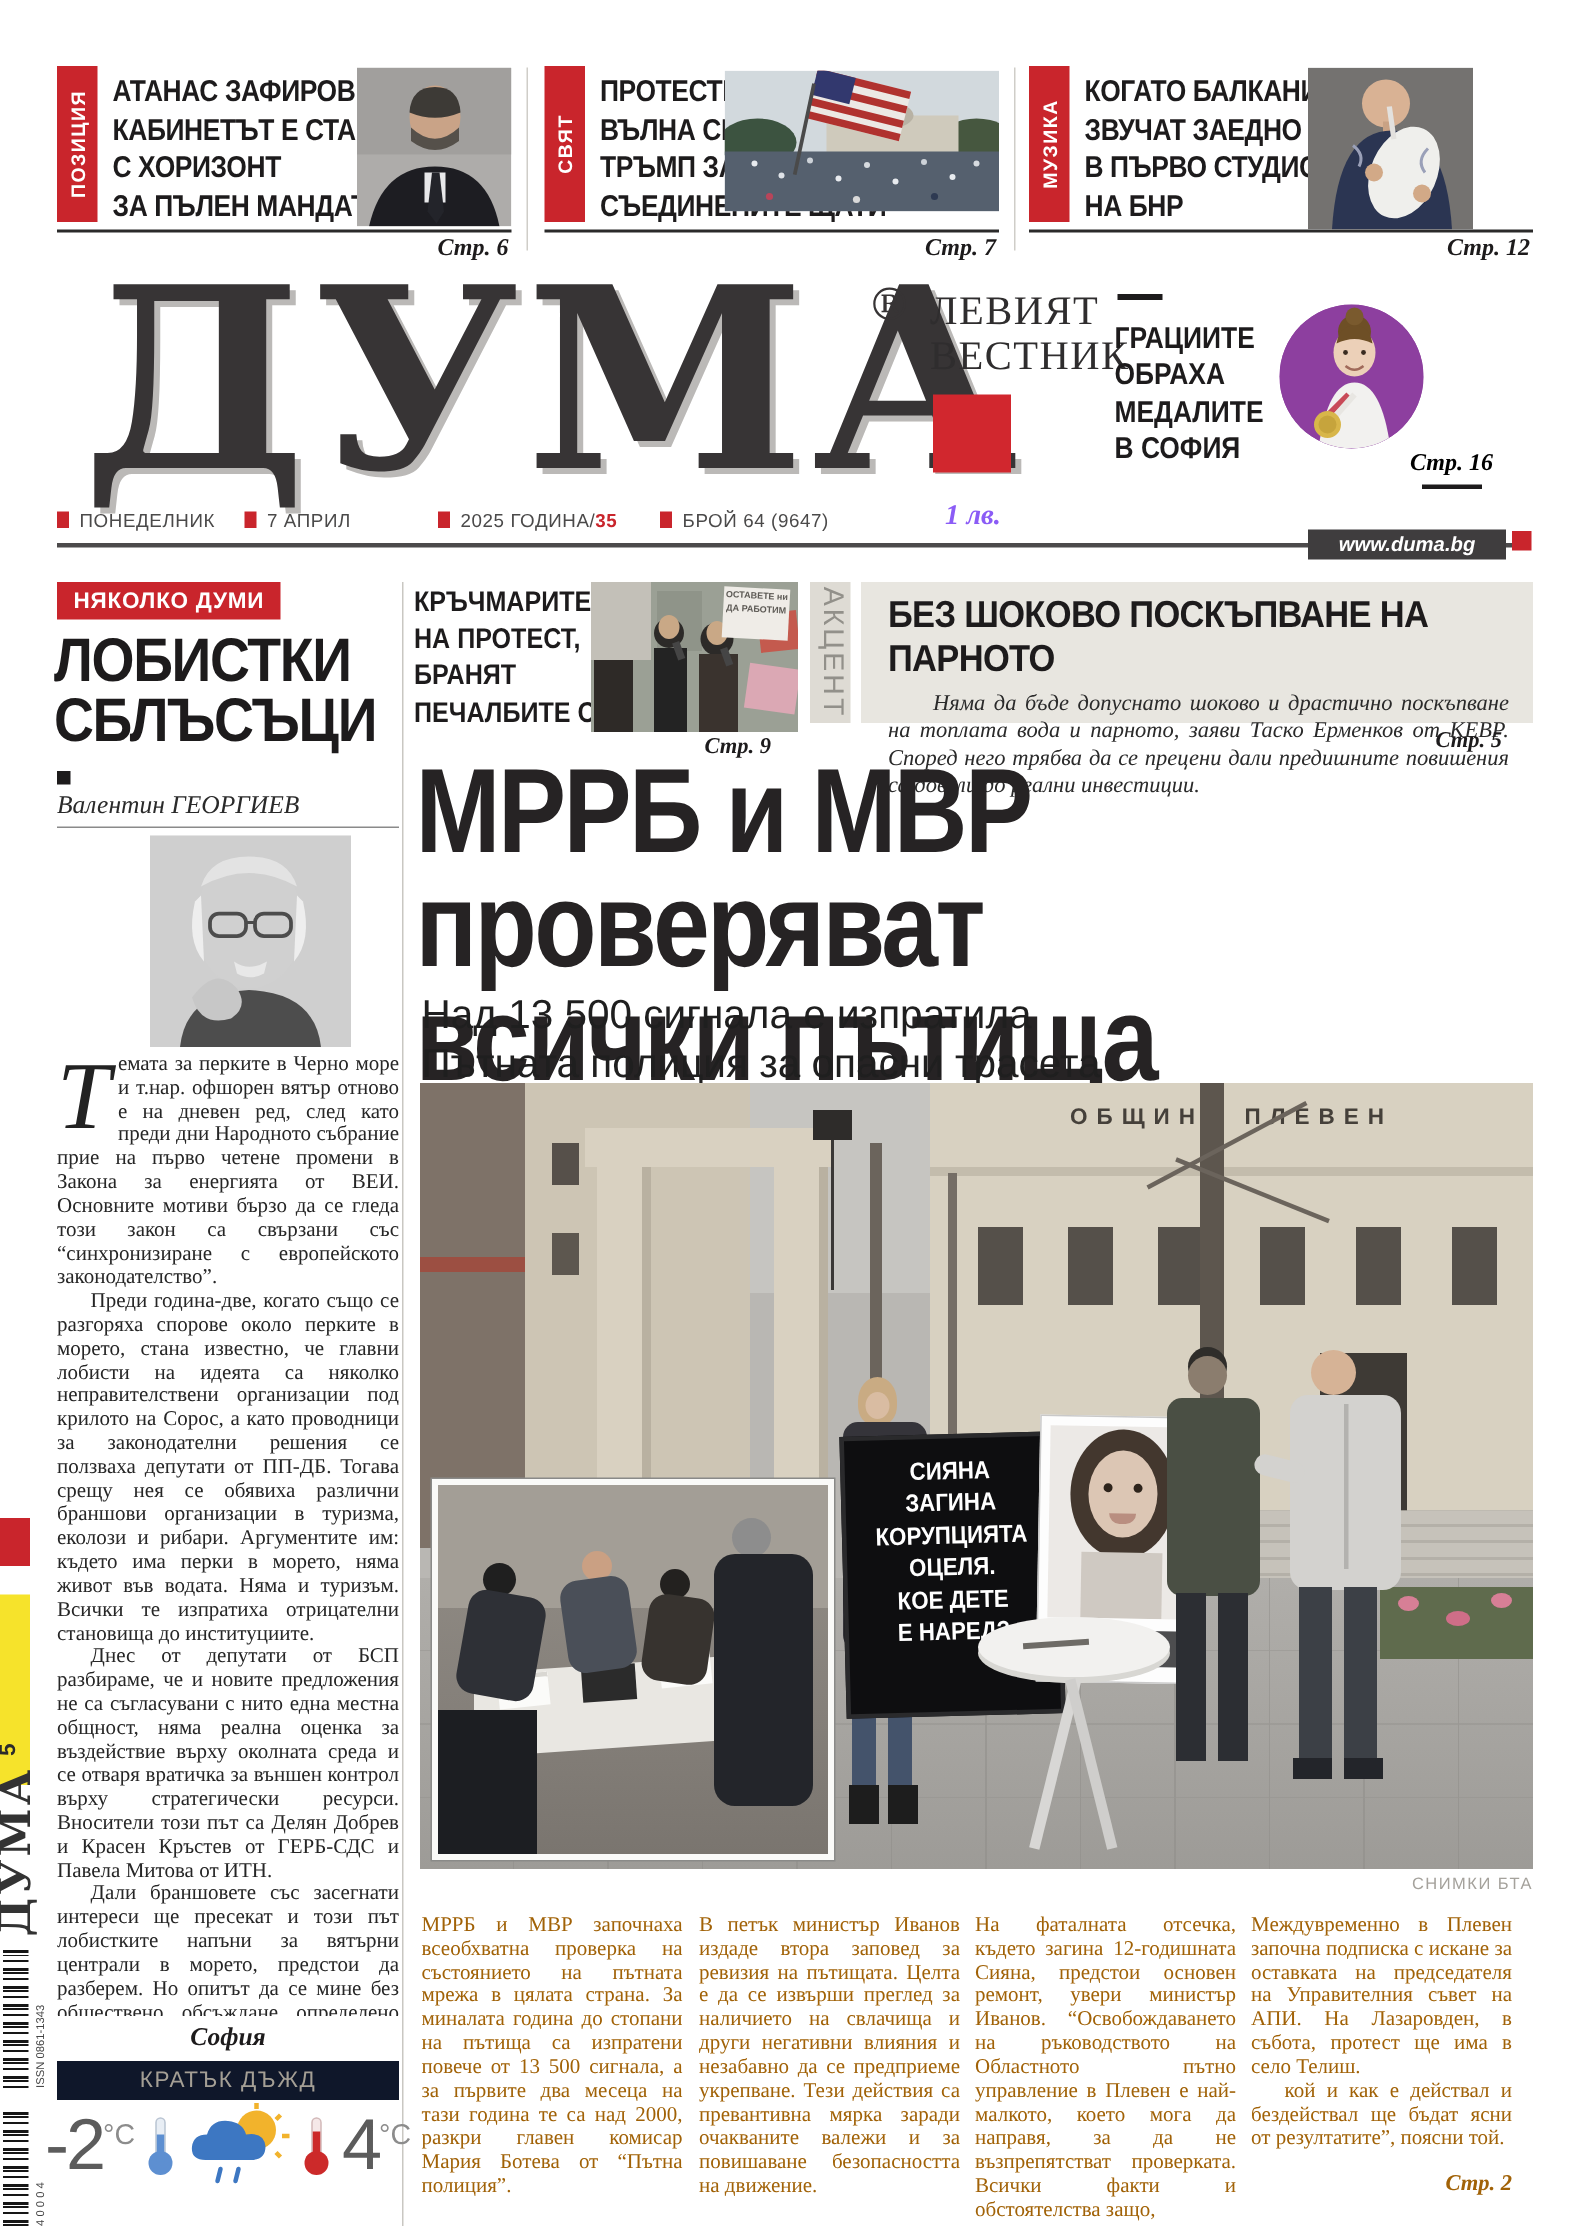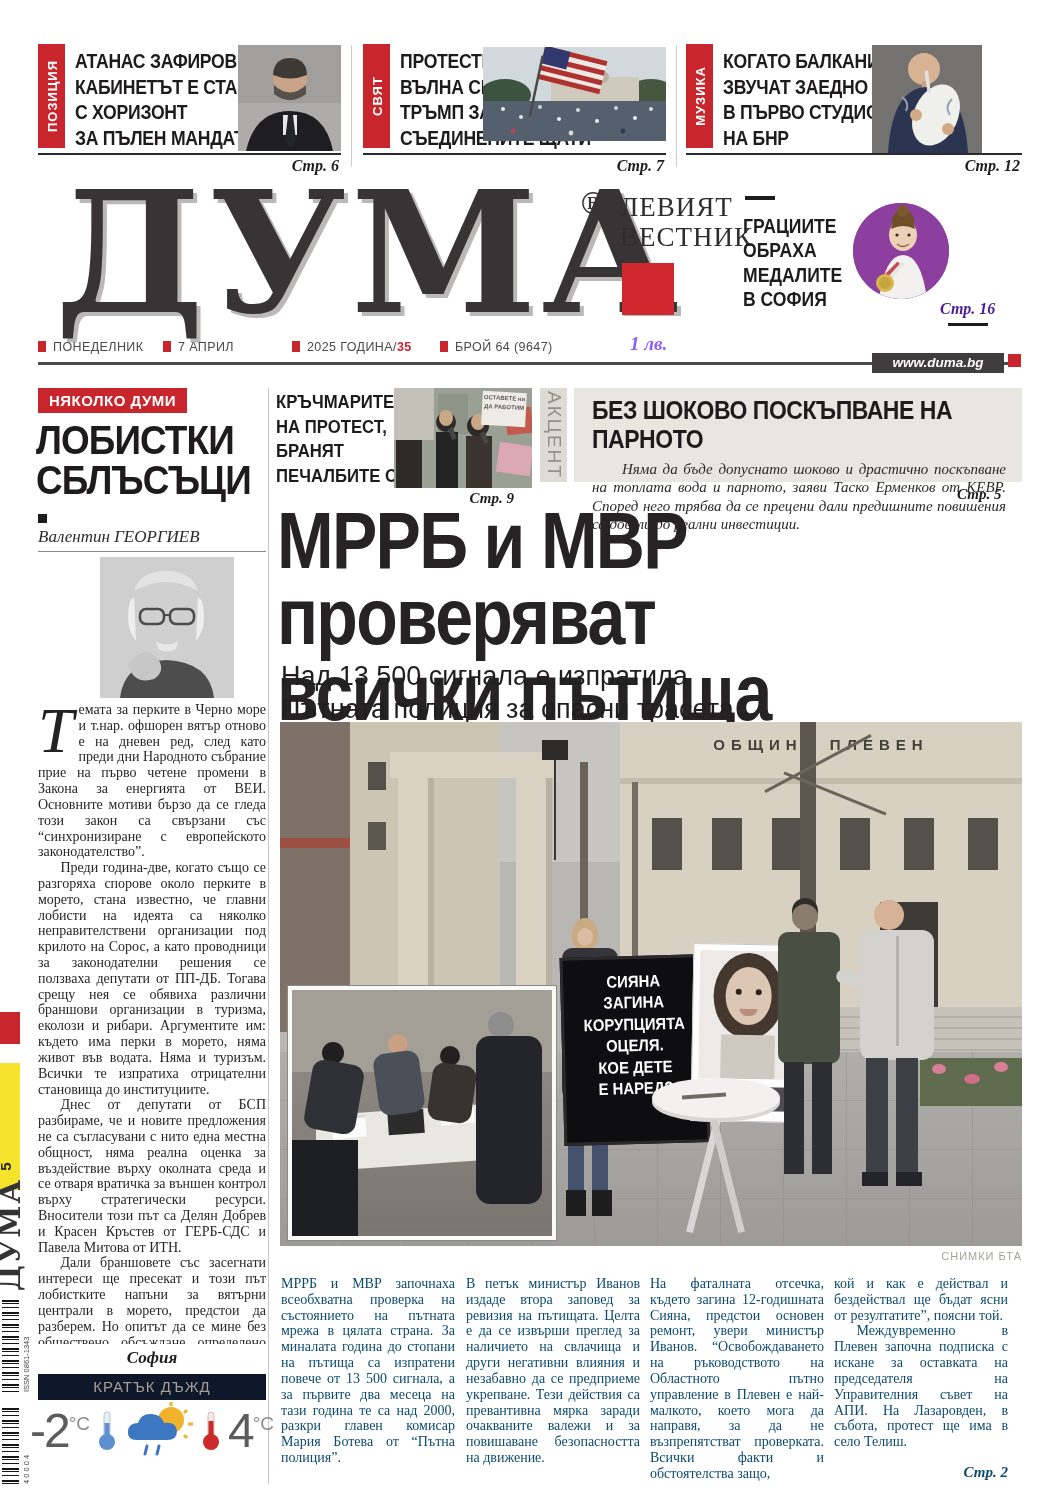--- a/index.html
+++ b/index.html
@@ -25,21 +25,21 @@
         font-size:168px; line-height:.9; letter-spacing:5px; color:#373435; text-shadow:4px 4px 0 #bbb9b7; }
   .logo-reg { position:absolute; left:578px; top:186px; font-size:30px; color:#373435; font-family:"DejaVu Serif", serif;}
   .tagline { position:absolute; left:620px; top:192px; font-family:"Liberation Serif", serif; font-size:27px;
         line-height:1.12; color:#2f2d2e; letter-spacing:1px; }
   .m-red-square { position:absolute; left:622px; top:263px; width:52px; height:52px; background:#d1272e; }
   .g-dash { position:absolute; left:745px; top:196px; width:30px; height:4px; background:#1d1b1c; }
   .g-title { position:absolute; left:743px; top:214px; font-weight:900; font-size:20px; line-height:1.22;
         color:#1d1b1c; transform:scaleX(.88); transform-origin:left top; }
   .g-photo { position:absolute; left:853px; top:203px; width:96px; height:96px; border-radius:50%; overflow:hidden; background:#8d3f9f; }
   .g-page { position:absolute; left:940px; top:300px; font-family:"Liberation Serif", serif; font-style:italic;
-        font-weight:700; font-size:16px; color:#4c1d95; }
+        font-weight:700; font-size:16px; color:#000000; }
   .g-underline { position:absolute; left:948px; top:323px; width:40px; height:3px; background:#1d1b1c; }
 
   
   .dl-item { position:absolute; top:340px; font-size:12.5px; color:#4b4a4a; letter-spacing:.4px; }
   .dl-item::before { content:""; display:inline-block; width:8px; height:11px; background:#c9252c;
         margin-right:7px; vertical-align:-1px; }
   .dl-red { color:#c9252c; font-weight:700; }
   .dl-price { position:absolute; left:630px; top:333px; font-family:"Liberation Serif", serif; font-style:italic;
         font-weight:700; font-size:19px; color:#8b5cf6; }
   .dl-rule { position:absolute; left:38px; top:362px; width:982px; height:3px; background:#4c4a4b; }
@@ -110,21 +110,21 @@
         font-weight:700; font-size:15px; color:#1d1b1c; }
 
   
   .lead-hl { position:absolute; left:277px; top:503px; font-weight:900; font-size:80px; line-height:.95;
         color:#262324; transform:scaleX(.85); transform-origin:left top; letter-spacing:-2px; }
   .lead-sub { position:absolute; left:281px; top:660px; font-size:27px; line-height:1.22; color:#1f1f1f; }
   .lead-photo { position:absolute; left:280px; top:722px; width:742px; height:524px; overflow:hidden; background:#b9b7b3; }
   .credit { position:absolute; left:280px; top:1250px; width:742px; text-align:right; font-size:11px;
         color:#a5a29c; letter-spacing:1px; }
   .col { position:absolute; top:1276px; width:174px; height:217px; overflow:hidden;
-        font-family:"Liberation Serif", serif; font-size:14px; line-height:1.13; color:#0c4a6e; text-align:justify; }
+        font-family:"Liberation Serif", serif; font-size:14px; line-height:1.13; color:#a16207; text-align:justify; }
   .col p + p { text-indent:1.6em; }
   .col-page { text-align:right; font-style:italic; font-weight:700; font-size:15px; margin-top:14px; }
 
   
   .lp { position:absolute; }
   .placard { position:absolute; left:282px; top:234px; width:146px; height:188px; background:#0e0e10;
         border:3px solid #2a2a2c; transform:rotate(-1.5deg); color:#fff; text-align:center;
         font-weight:800; font-size:16.5px; line-height:1.3; padding-top:12px; }
   .placard > div { transform:scaleX(.9); transform-origin:center top; }
   .portrait { position:absolute; left:412px; top:222px; width:112px; height:178px; background:#fdfdfd;
@@ -502,18 +502,18 @@
   <div class="col" style="left:281px;">
       <p>МРРБ и МВР започнаха всеобхватна проверка на състоянието на пътната мрежа в цялата страна. За миналата година до стопани на пътища са изпратени повече от 13 500 сигнала, а за първите два месеца на тази година те са над 2000, разкри главен комисар Мария Ботева от “Пътна полиция”.</p>
     </div>
   <div class="col" style="left:466px;">
       <p>В петък министър Иванов издаде втора заповед за ревизия на пътищата. Целта е да се извърши преглед за наличието на свлачища и други негативни влияния и незабавно да се предприеме укрепване. Тези действия са превантивна мярка заради очакваните валежи и за повишаване безопасността на движение.</p>
     </div>
   <div class="col" style="left:650px;">
       <p>На фаталната отсечка, където загина 12-годишната Сияна, предстои основен ремонт, увери министър Иванов. “Освобождаването на ръководството на Областното пътно управление в Плевен е най-малкото, което мога да направя, за да не възпрепятстват проверката. Всички факти и обстоятелства защо,</p>
     </div>
   <div class="col" style="left:834px;">
+    <p>Междувременно в Плевен започна подписка с искане за оставката на председателя на Управителния съвет на АПИ. На Лазаровден, в събота, протест ще има в село Телиш.</p>
     <p>кой и как е действал и бездействал ще бъдат ясни от резултатите”, поясни той.</p>
-    <p>Междувременно в Плевен започна подписка с искане за оставката на председателя на Управителния съвет на АПИ. На Лазаровден, в събота, протест ще има в село Телиш.</p>
     <div class="col-page">Стр. 2</div>
   </div>
 
 </div>
 
 </body></html>

